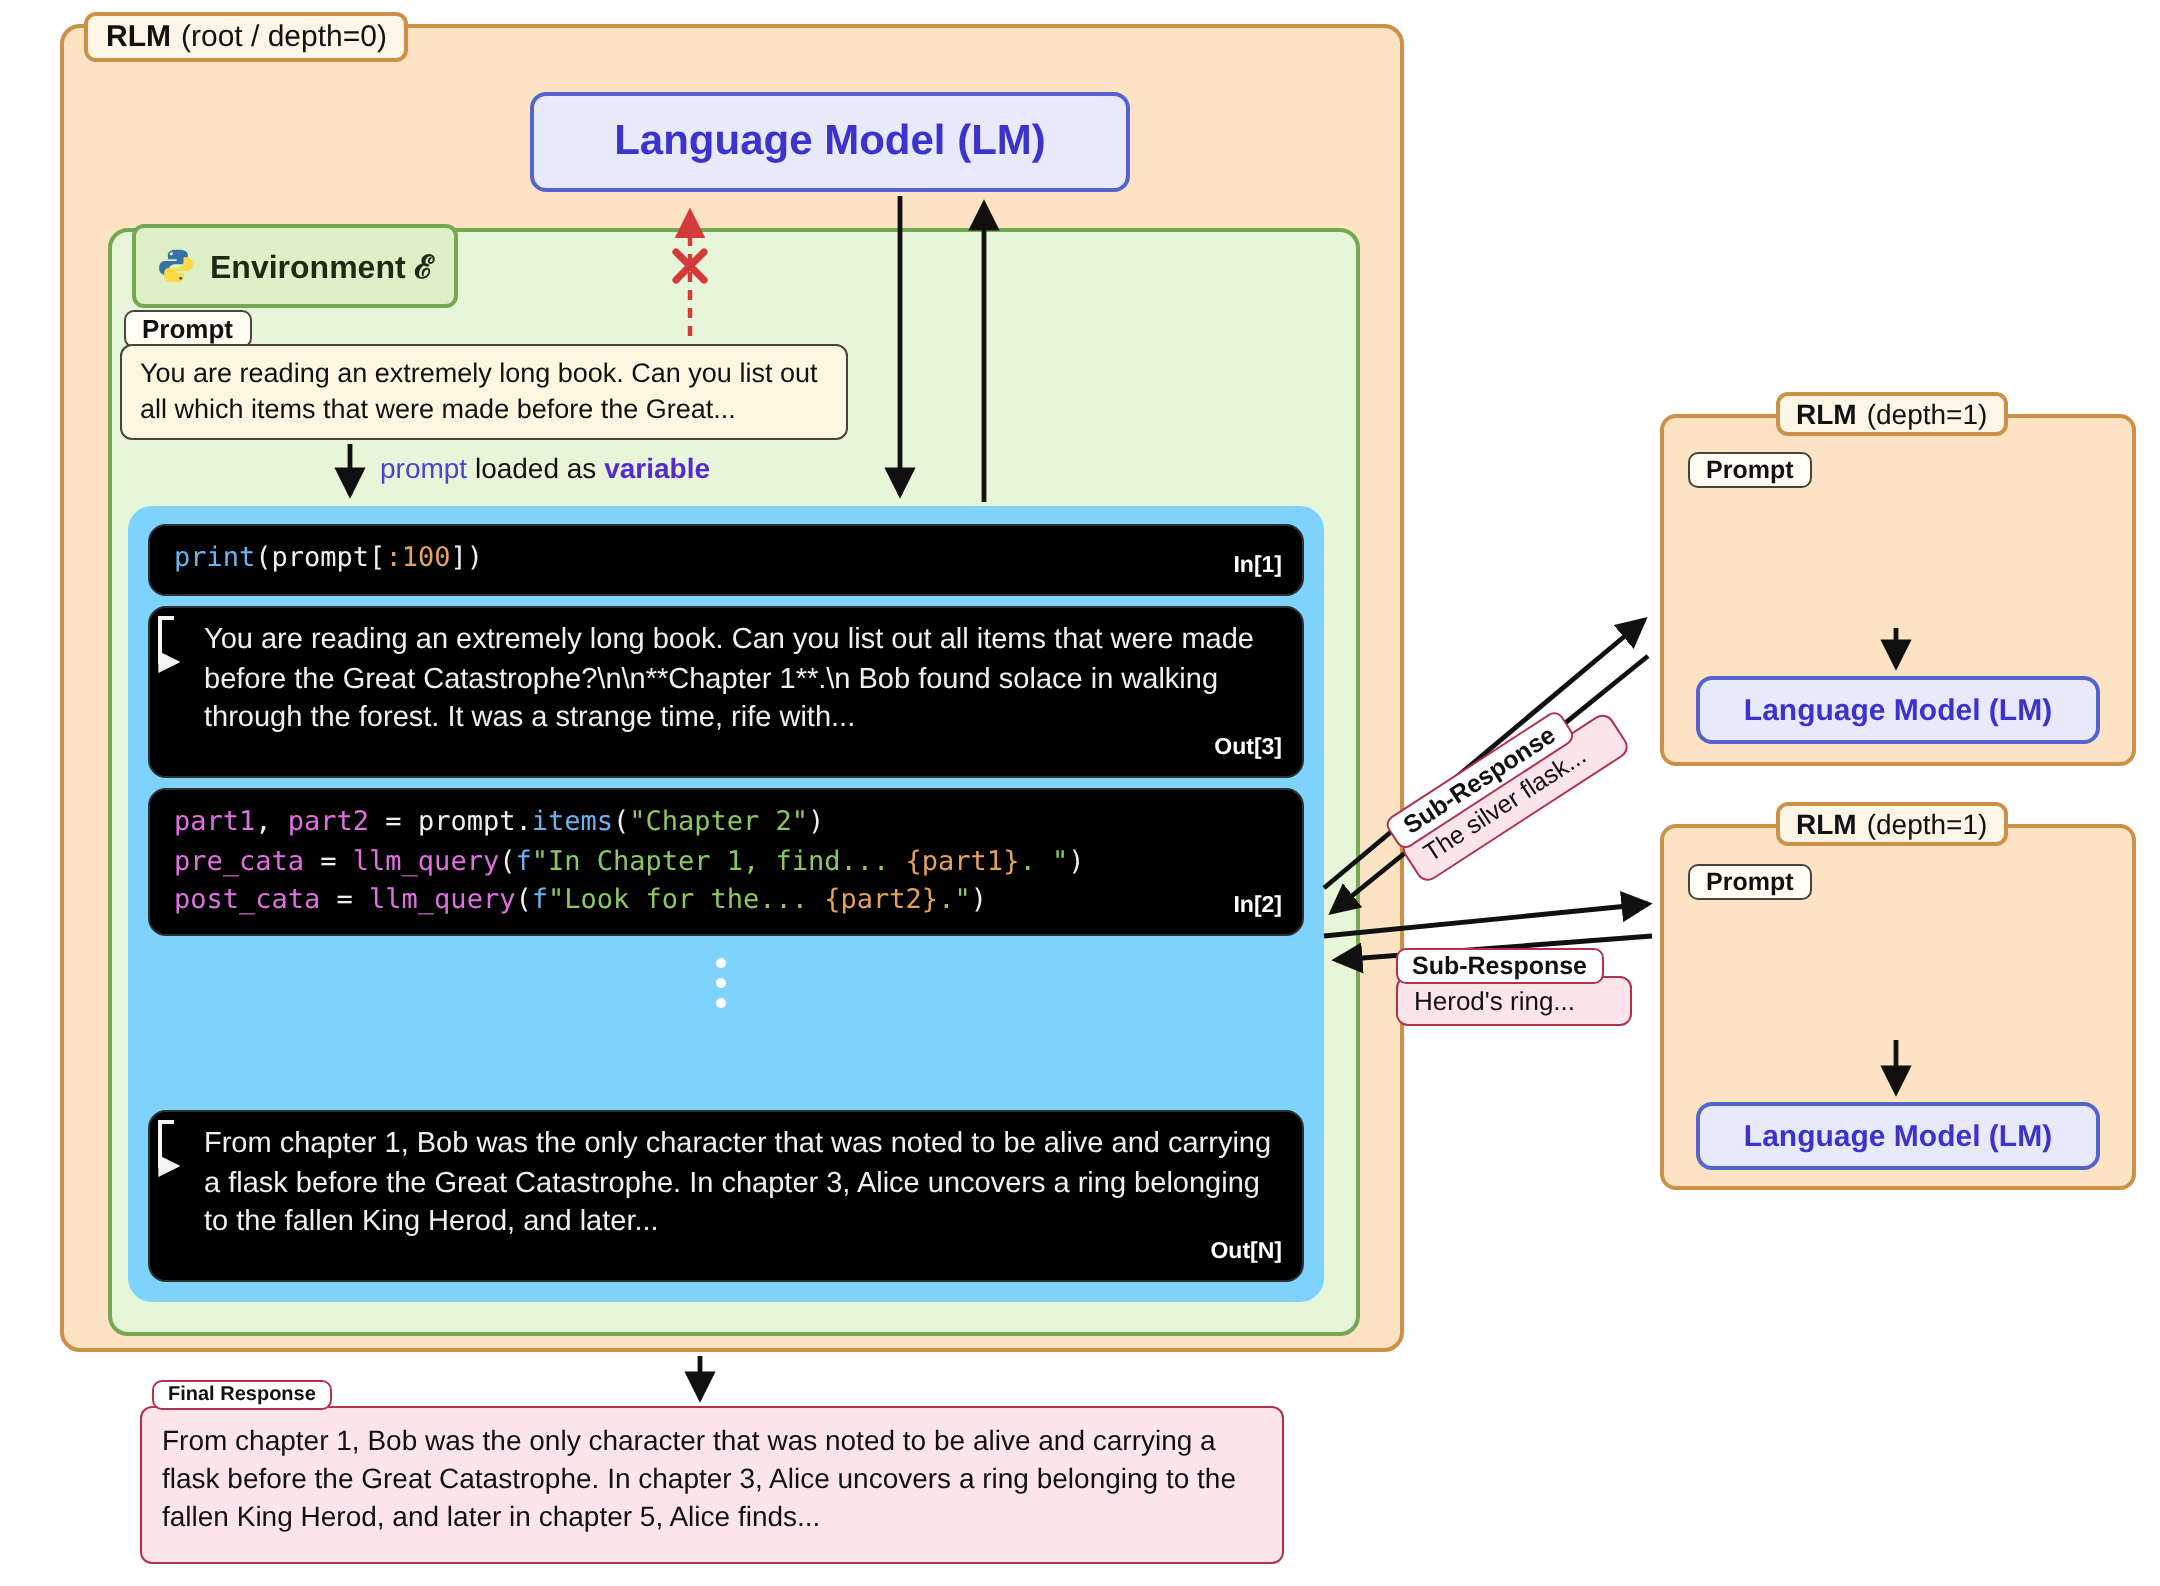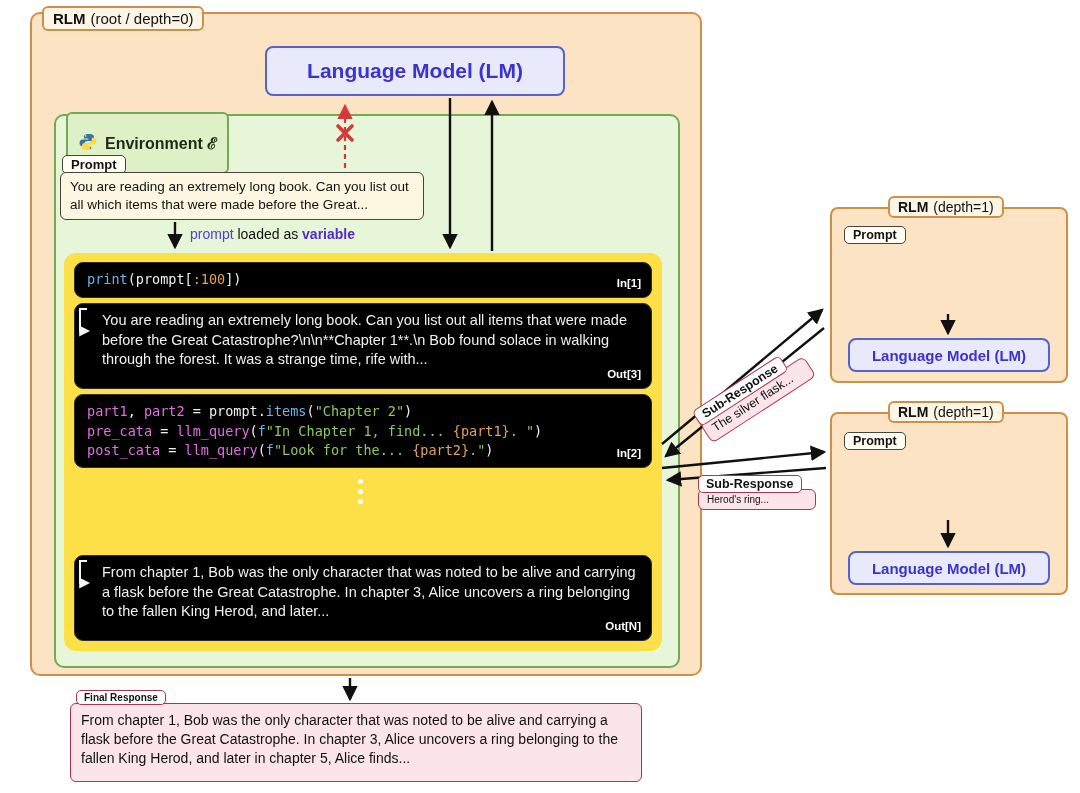--- a/index.html
+++ b/index.html
@@ -1,30 +1,30 @@
 <!DOCTYPE html>
 <html><head>
 <meta charset="utf-8">
 <style>
   *{margin:0;padding:0;box-sizing:border-box}
   body{background:#ffffff;font-family:"Liberation Sans",sans-serif}
   .canvas{position:relative;width:1080px;height:793px;background:#fff;overflow:hidden}
   .abs{position:absolute}
   .orange-box{background:#fbe3c3;border:2px solid #cd9049;border-radius:10px}
-  .tag{display:inline-flex;gap:5px;border-radius:6px;white-space:nowrap;background:#fdf7ea;color:#111}
+  .tag{display:inline-flex;align-items:center;gap:5px;border-radius:6px;white-space:nowrap;background:#fdf7ea;color:#111}
   .tag-orange{border:2px solid #cd9049;background:#fdf6e6;padding:2px 9px;font-size:15px}
   .tag-orange b{font-weight:bold}
   .lm-box{background:#e9e9fc;border:2px solid #5563cf;border-radius:8px;display:flex;align-items:center;justify-content:center;color:#3b33cd;font-weight:bold;text-align:center}
   .env-box{background:#e7f5d9;border:2px solid #74a851;border-radius:10px}
-  .env-tag{border:2px solid #74a851;background:#ddf0c6;padding:18px 10px;font-size:16px;font-weight:600;color:#1d2a14;gap:7px}
+  .env-tag{border:2px solid #74a851;background:#ddf0c6;padding:8px 10px;font-size:16px;font-weight:600;color:#1d2a14;gap:7px}
   .note-tag{display:inline-block;background:#fffdf4;border:1.6px solid #46453c;border-radius:5px;padding:1px 8px;font-size:13px;font-weight:bold;color:#111}
   .prompt-box{background:#fbf7e1;border:1.6px solid #46453c;border-radius:6px;font-size:13.5px;color:#111;padding:5px 9px;line-height:1.32}
   .red-tag{display:inline-block;background:#fff;border:1.6px solid #b0334b;border-radius:5px;padding:1px 7px;font-size:12.5px;font-weight:bold;color:#111;position:relative;z-index:2}
   .pink-box{background:#fbe4ea;border:1.6px solid #b0334b;border-radius:6px;color:#111}
-  .code-shell{background:#fde047;border-radius:12px}
+  .code-shell{background:#7dd3fc;border-radius:12px}
   .code-cell{position:absolute;background:#000;border:1px solid #2e2e2e;border-radius:9px;font-family:"DejaVu Sans Mono",monospace;font-size:13.5px;color:#f0f0f0;padding:7px 12px;line-height:1.45}
   .out-cell{font-family:"Liberation Sans",sans-serif;font-size:14.5px;padding-left:27px;line-height:1.36}
   .cell-label{position:absolute;right:10px;bottom:5px;font-family:Liberation Sans, sans-serif;font-size:11.5px;font-weight:bold;color:#fff}
   .tk-fn{color:#6cb2f0}.tk-var{color:#e070e0}.tk-str{color:#8cc860}.tk-num{color:#e3a25c}.tk-pln{color:#f0f0f0}
   .dotcol{display:flex;flex-direction:column;gap:5px;align-items:center}
   .dotcol i{width:5px;height:5px;border-radius:50%;background:#fff}
   .subresp{z-index:6}
   .arrow-layer{left:0;top:0;z-index:5;pointer-events:none}
   .note-inline{font-size:14px;color:#111}
   .pyicon{display:inline-flex;width:20px;height:20px}
@@ -122,21 +122,21 @@
 
   
   <div class="abs subresp" style="left:690px;top:368px;width:146px;transform:rotate(-33deg);transform-origin:center">
     <div class="red-tag">Sub-Response</div>
     <div class="pink-box" style="margin-top:-4px;padding:4px 8px;font-size:12.5px;width:124px">The silver flask...</div>
   </div>
 
   
   <div class="abs subresp" style="left:698px;top:474px;width:130px">
     <div class="red-tag">Sub-Response</div>
-    <div class="pink-box" style="margin-top:-4px;padding:4px 8px;font-size:10px;width:118px">Herod's ring...</div>
+    <div class="pink-box" style="margin-top:-4px;padding:4px 8px;font-size:13px;width:118px">Herod's ring...</div>
   </div>
 
   
   <svg class="abs arrow-layer" width="1080" height="793" viewBox="0 0 1080 793">
     <defs>
       <marker id="mb" viewBox="0 0 10 10" refX="8.5" refY="5" markerWidth="6.5" markerHeight="6.5" orient="auto-start-reverse">
           <path d="M0 0L10 5L0 10z" fill="#101010"></path>
         </marker>
       <marker id="mr" viewBox="0 0 10 10" refX="8.5" refY="5" markerWidth="7" markerHeight="7" orient="auto-start-reverse">
           <path d="M0 0L10 5L0 10z" fill="#d43a3a"></path>

